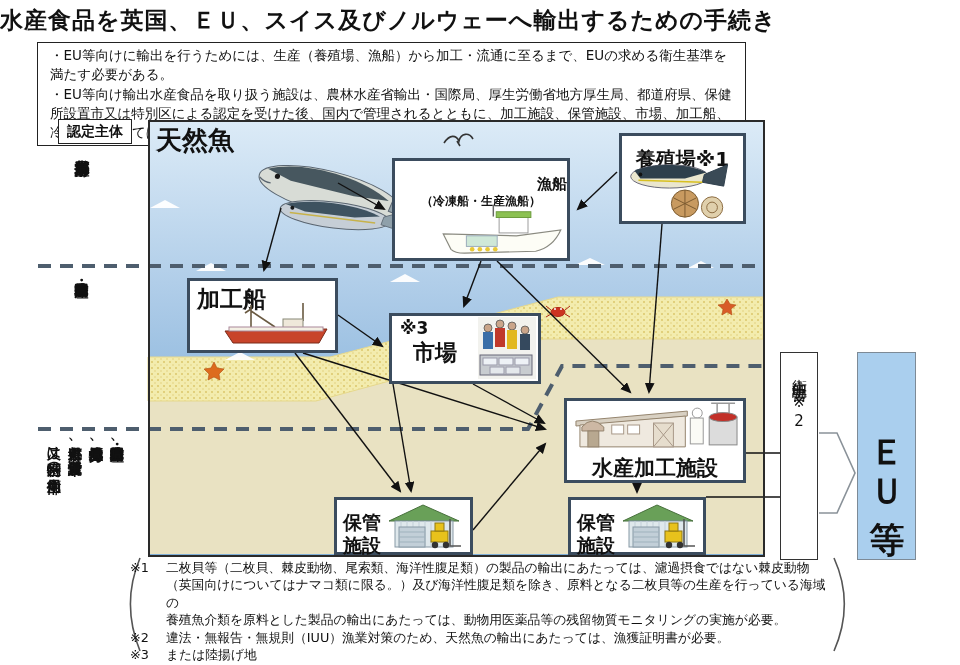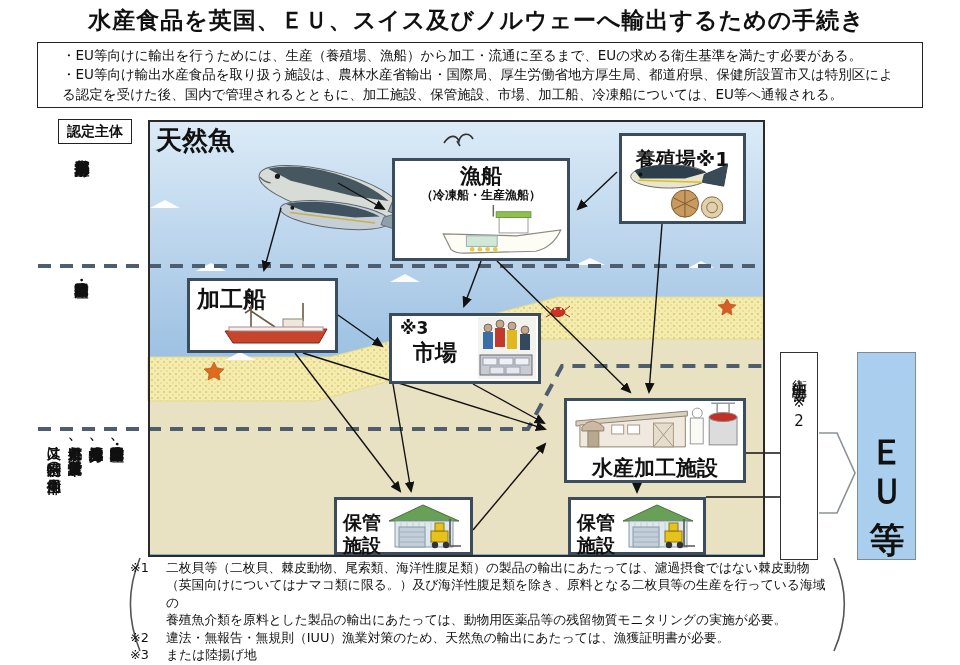--- a/index.html
+++ b/index.html
@@ -1,40 +1,40 @@
 <!DOCTYPE html>
 <html><head>
 <meta charset="utf-8">
 <style>
   html,body{margin:0;padding:0;background:#fff;}
   #page{position:relative;width:960px;height:665px;background:#fff;overflow:hidden;
         font-family:"DejaVu Sans","Liberation Sans",sans-serif;color:#111;}
   
-  #title{position:absolute;left:0;top:5px;width:953px;text-align:center;
+  #title{position:absolute;left:0;top:5px;width:953px;text-align:left;
          font-size:23px;font-weight:bold;letter-spacing:1px;}
-  #intro{position:absolute;left:37px;top:42px;width:886px;box-sizing:border-box;
-         border:1.5px solid #222;padding:3px 24px;font-size:13.5px;line-height:1.43;}
+  #intro{position:absolute;left:37px;top:42px;width:709px;box-sizing:border-box;
+         border:1.5px solid #222;padding:3px 12px;font-size:13.5px;line-height:1.43;}
   
   #cert-header{position:absolute;left:58px;top:119px;width:72px;height:23px;border:1.5px solid #222;
          background:#fff;font-size:14px;font-weight:bold;display:flex;align-items:center;justify-content:center;}
   .vtext{writing-mode:vertical-rl;text-orientation:upright;}
   #side1{position:absolute;left:72px;top:148px;height:120px;font-size:15px;font-weight:bold;}
   #side2{position:absolute;left:73px;top:272px;height:158px;font-size:14px;font-weight:bold;}
   #side3{position:absolute;left:34px;top:436px;width:104px;height:214px;display:flex;
          flex-direction:row-reverse;justify-content:center;gap:3px;}
   #side3 .col{font-size:14px;font-weight:bold;}
   
   #scene{position:absolute;left:0;top:0;z-index:1;}
   
   #frame{position:absolute;left:148px;top:120px;width:613px;height:433px;border:2px solid #2a2a2a;z-index:2;pointer-events:none;}
   
   .node{position:absolute;z-index:3;background:#fff;border:3px solid #3b4c5e;box-sizing:border-box;}
   #wild-fish-label{position:absolute;left:156px;top:123px;z-index:3;font-size:26px;font-weight:bold;}
   #node-vessel{left:392px;top:158px;width:178px;height:103px;text-align:center;}
-  #node-vessel .t{font-size:21px;font-weight:bold;line-height:1.05;margin-top:4px;}
+  #node-vessel .t{font-size:15px;font-weight:bold;line-height:1.05;margin-top:16px;text-align:right;}
   #node-vessel .s{font-size:12px;font-weight:bold;}
   #node-vessel svg{position:absolute;right:1px;bottom:1px;}
   #node-farm{left:619px;top:133px;width:127px;height:91px;text-align:center;}
   #node-farm .t{font-size:20px;font-weight:bold;margin-top:10px;}
   #node-farm svg{position:absolute;left:2px;bottom:0;}
   #node-procship{left:187px;top:278px;width:151px;height:75px;}
   #node-procship .t{position:absolute;left:7px;top:3px;font-size:23px;font-weight:bold;}
   #node-procship svg{position:absolute;right:2px;bottom:3px;}
   #node-market{left:389px;top:313px;width:152px;height:71px;display:flex;}
   #node-market .txt{padding:2px 0 0 8px;font-weight:bold;white-space:nowrap;}

